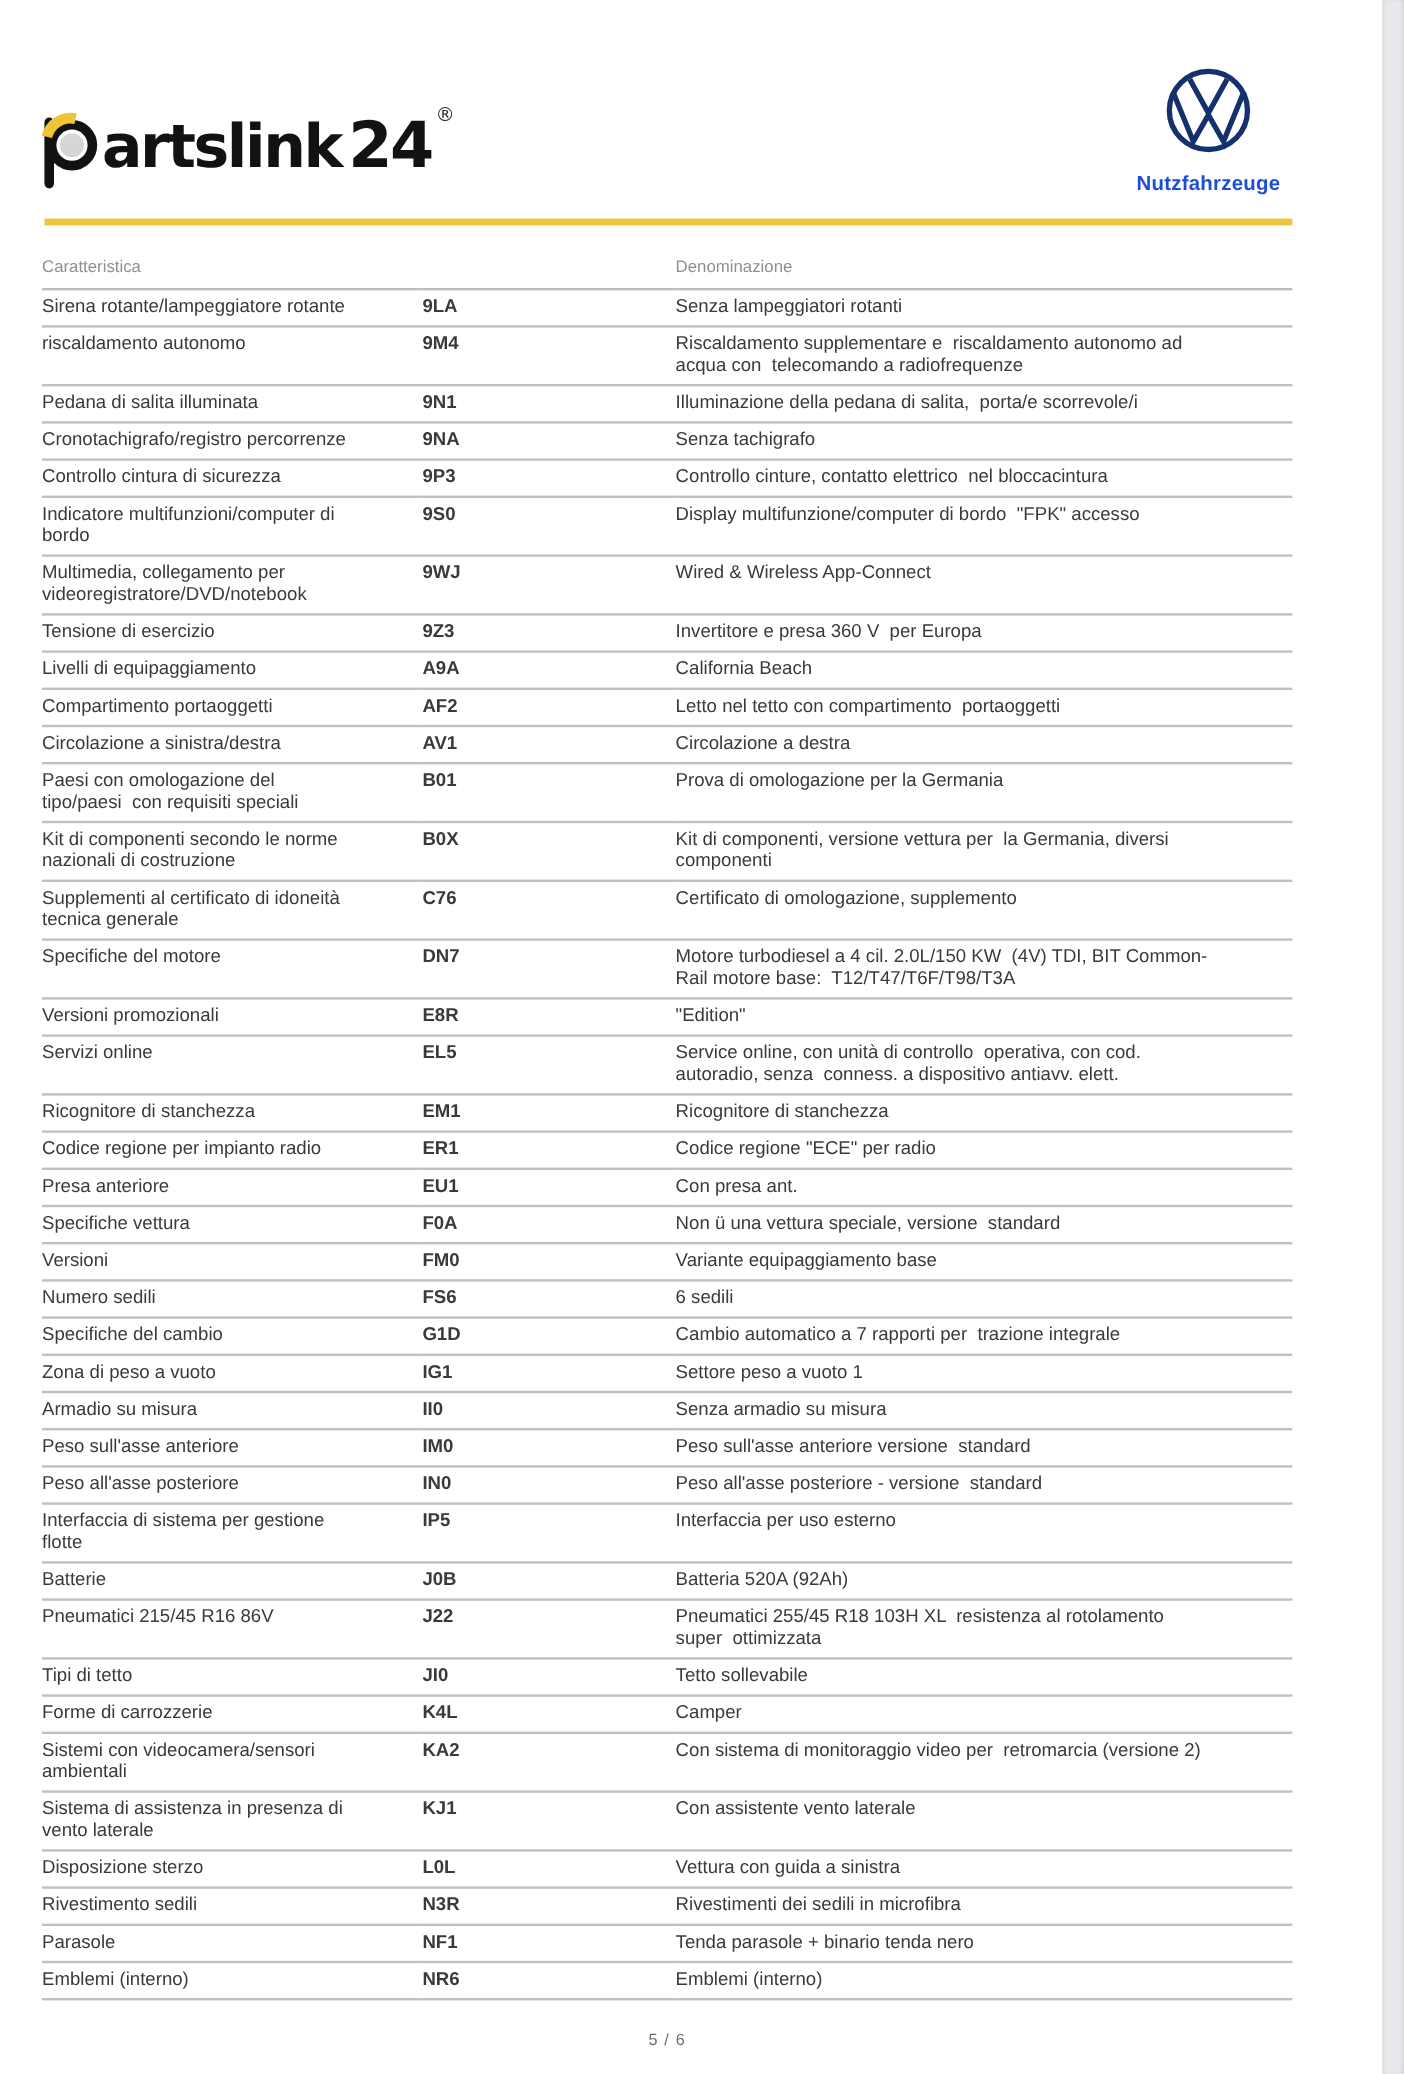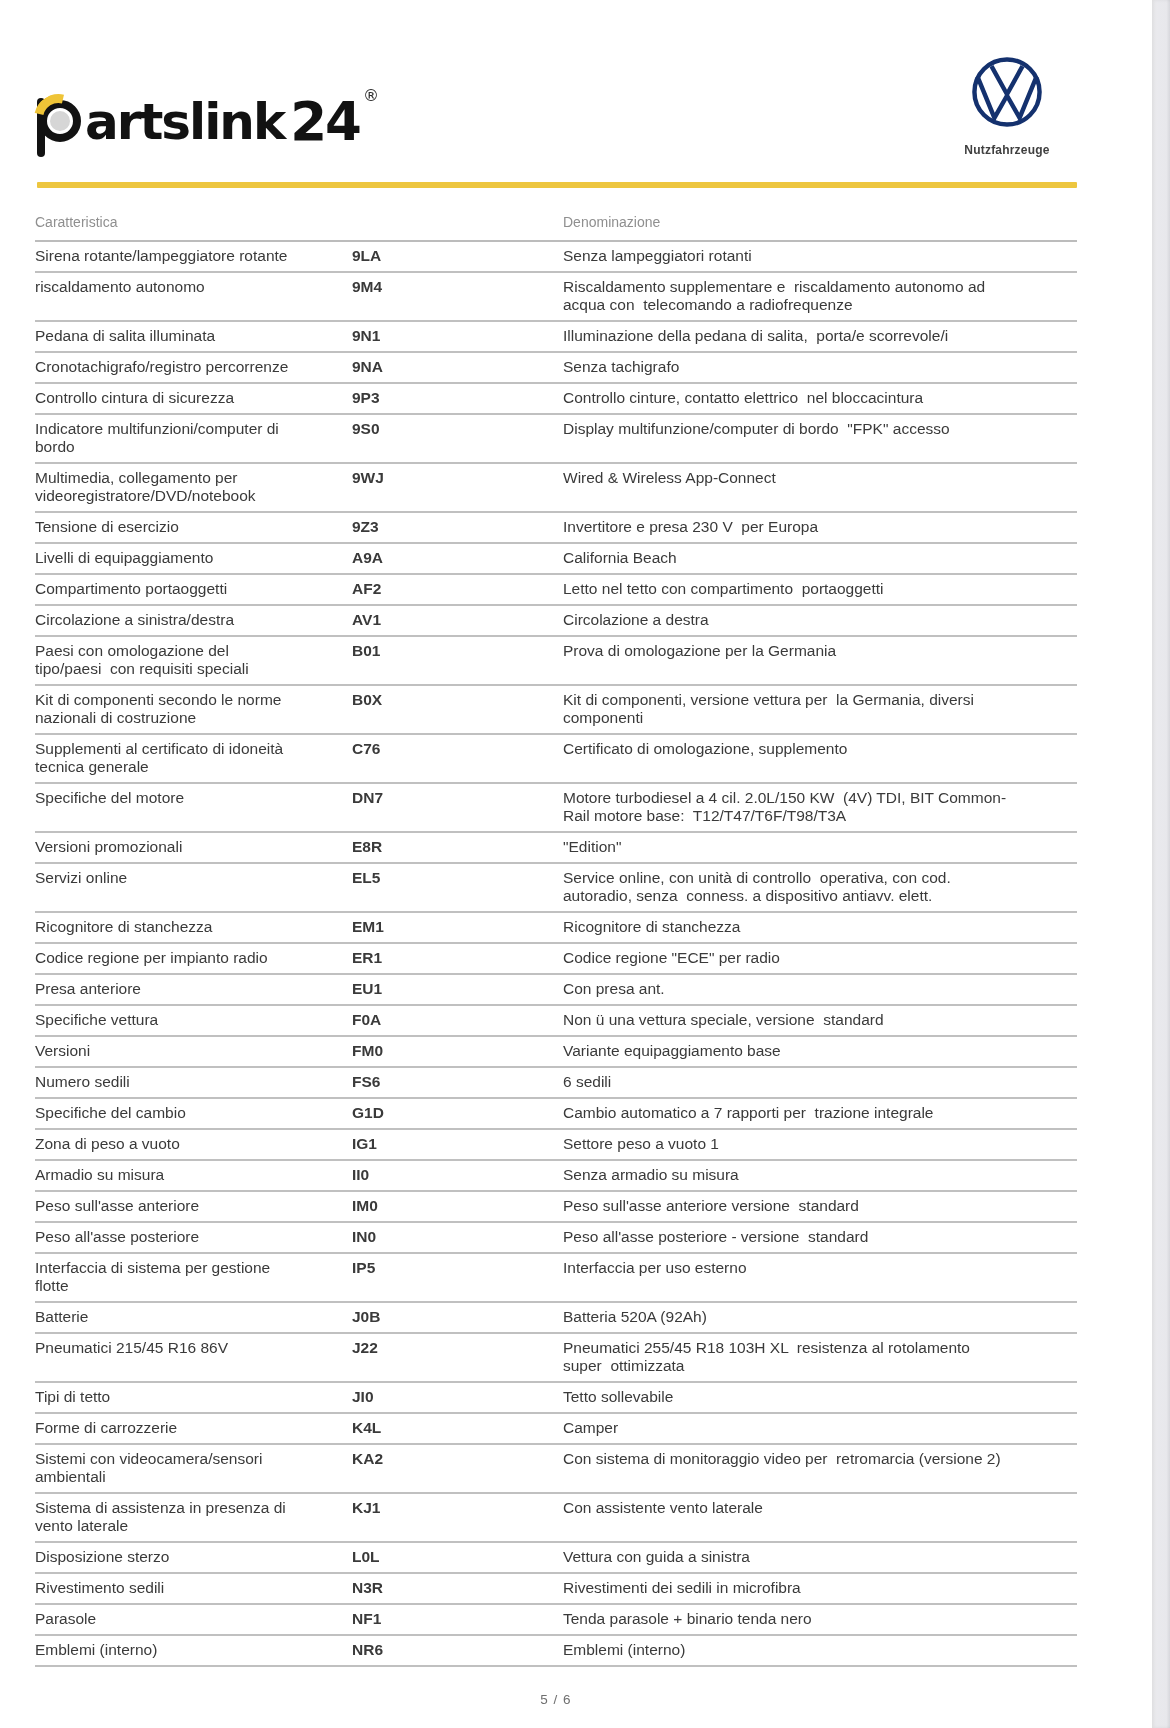--- a/index.html
+++ b/index.html
@@ -31,21 +31,21 @@
     font-family:"DejaVu Sans", sans-serif;font-weight:bold;
     font-size:50px;letter-spacing:-2px;color:#121212;line-height:0.82;
     margin-left:2px;
   }
   .pl-num{font-family:"DejaVu Sans", sans-serif;font-weight:bold;font-size:53px;letter-spacing:-2px;color:#121212;line-height:0.8;margin-left:6px;}
   .pl-reg{font-family:"DejaVu Sans", sans-serif;font-size:16px;color:#2b2b2b;position:relative;top:-38px;left:3px;font-weight:normal;}
 
   .vw-block{position:absolute;right:0;top:0;width:140px;display:flex;flex-direction:column;align-items:center;}
   .vw-logo-svg{display:block;}
   .vw-label{
-    margin-top:14px;font-size:12px;font-weight:bold;color:#404040;
+    margin-top:14px;font-size:17px;font-weight:bold;color:#1d4ed8;
     font-family:"Liberation Sans", sans-serif;letter-spacing:0.2px;
   }
 
   
   .rule{position:absolute;left:37px;top:182px;width:1040px;height:6px;background:#EDC63F;border-radius:1px;}
 
   
   .tbl-wrap{position:absolute;left:35px;top:204px;width:1042px;}
   table.feature-table{width:100%;border-collapse:collapse;table-layout:fixed;}
   col.c1{width:317px;}
@@ -149,21 +149,21 @@
     </tr>
           <tr>
       <td>Multimedia, collegamento per
 videoregistratore/DVD/notebook</td>
       <td class="code">9WJ</td>
       <td>Wired &amp; Wireless App-Connect</td>
     </tr>
           <tr>
       <td>Tensione di esercizio</td>
       <td class="code">9Z3</td>
-      <td>Invertitore e presa 230 V  per Europa</td>
+      <td>Invertitore e presa 360 V  per Europa</td>
     </tr>
           <tr>
       <td>Livelli di equipaggiamento</td>
       <td class="code">A9A</td>
       <td>California Beach</td>
     </tr>
           <tr>
       <td>Compartimento portaoggetti</td>
       <td class="code">AF2</td>
       <td>Letto nel tetto con compartimento  portaoggetti</td>

